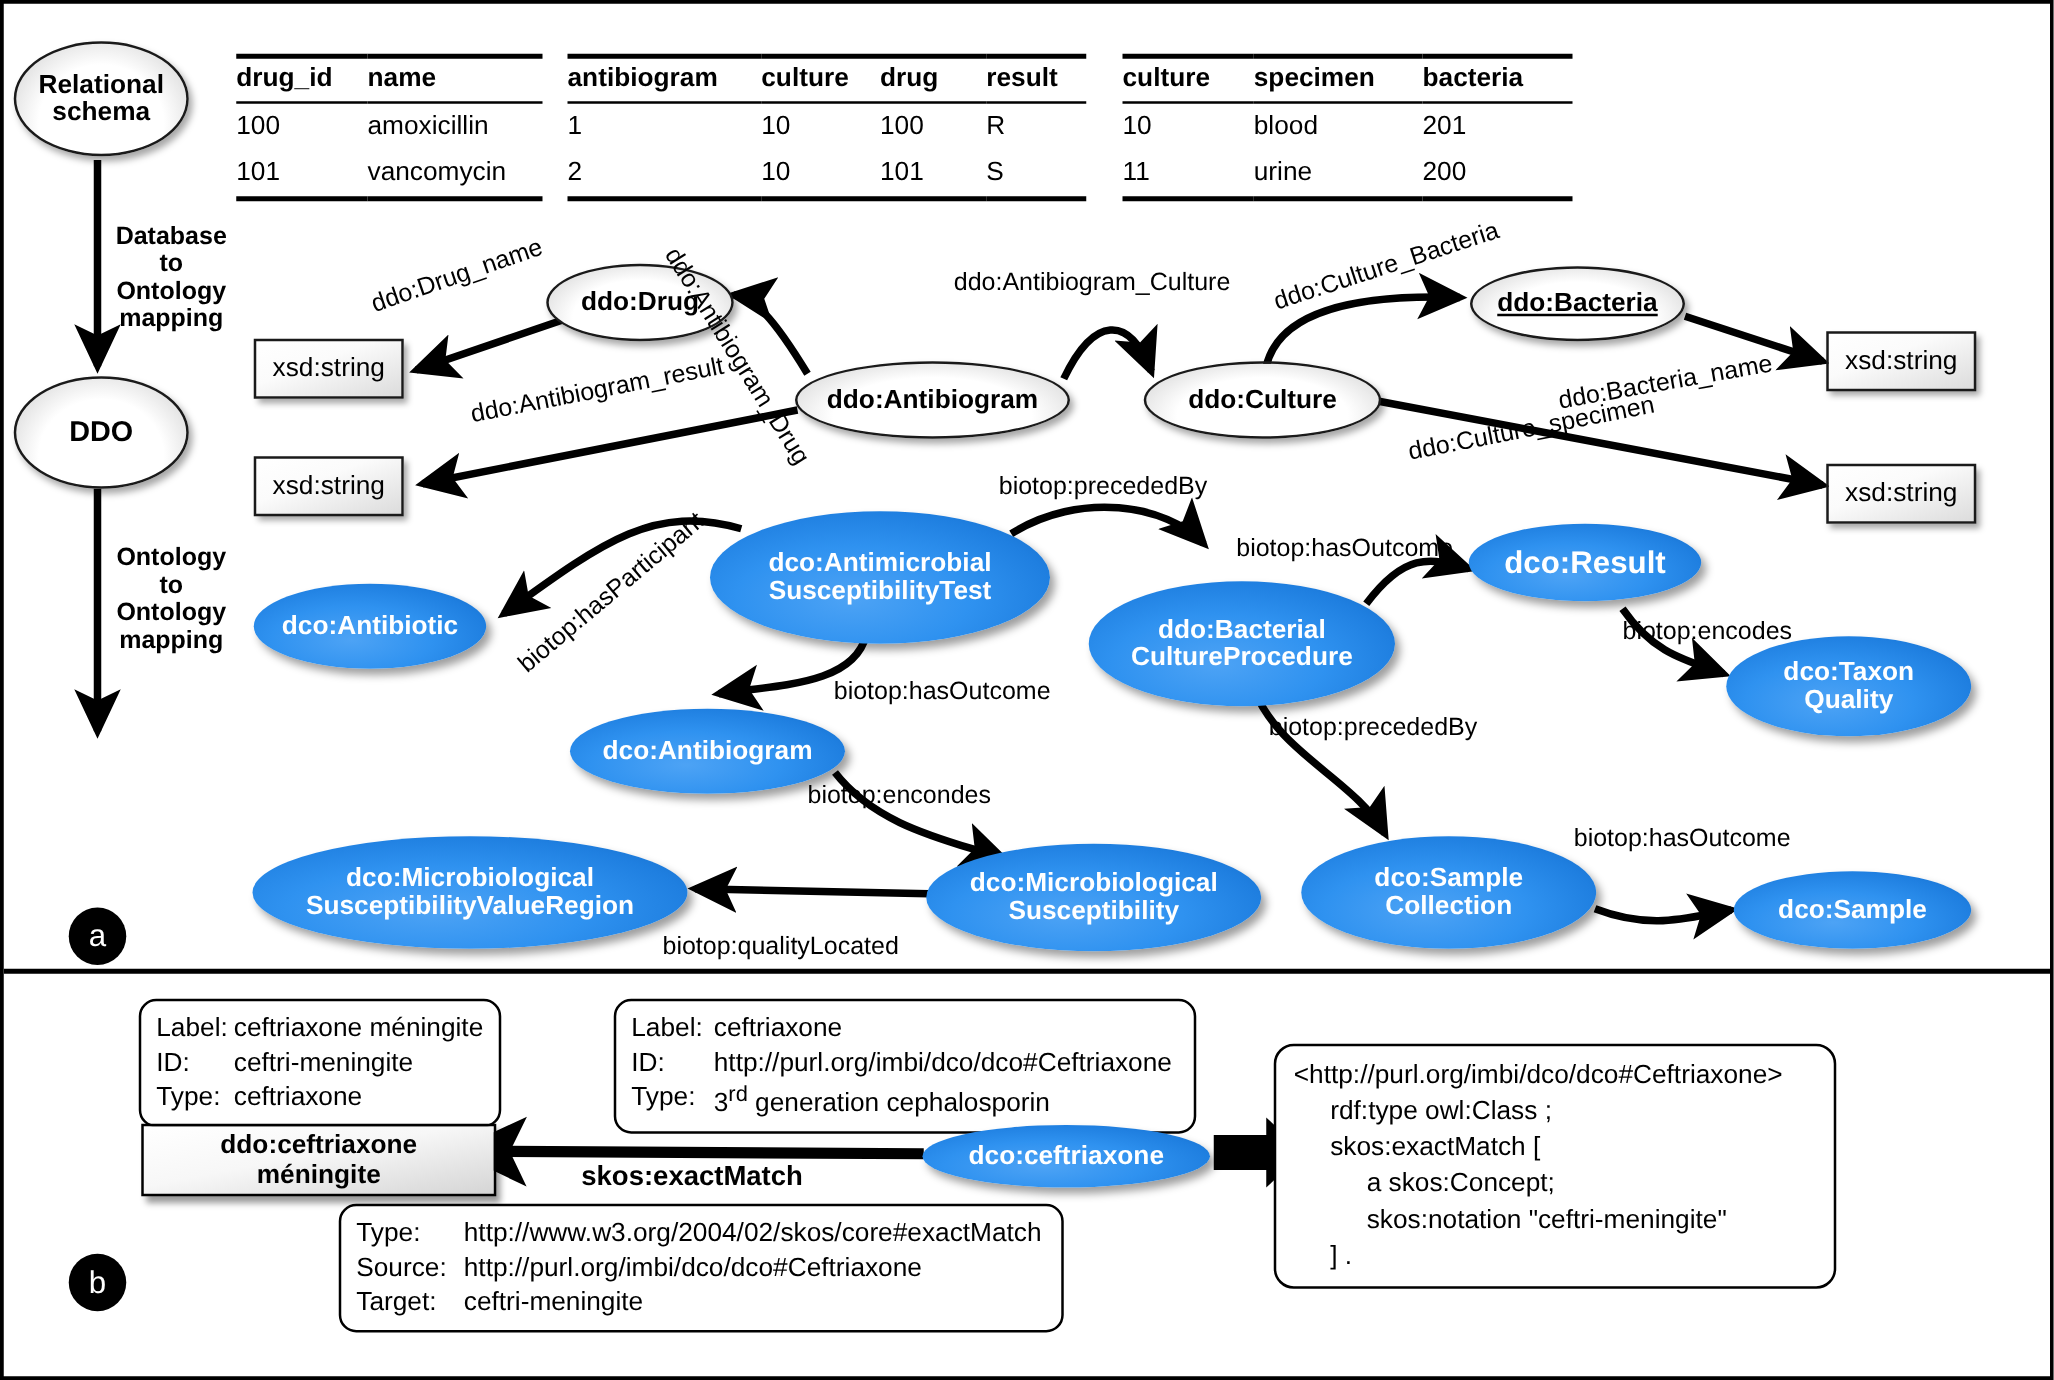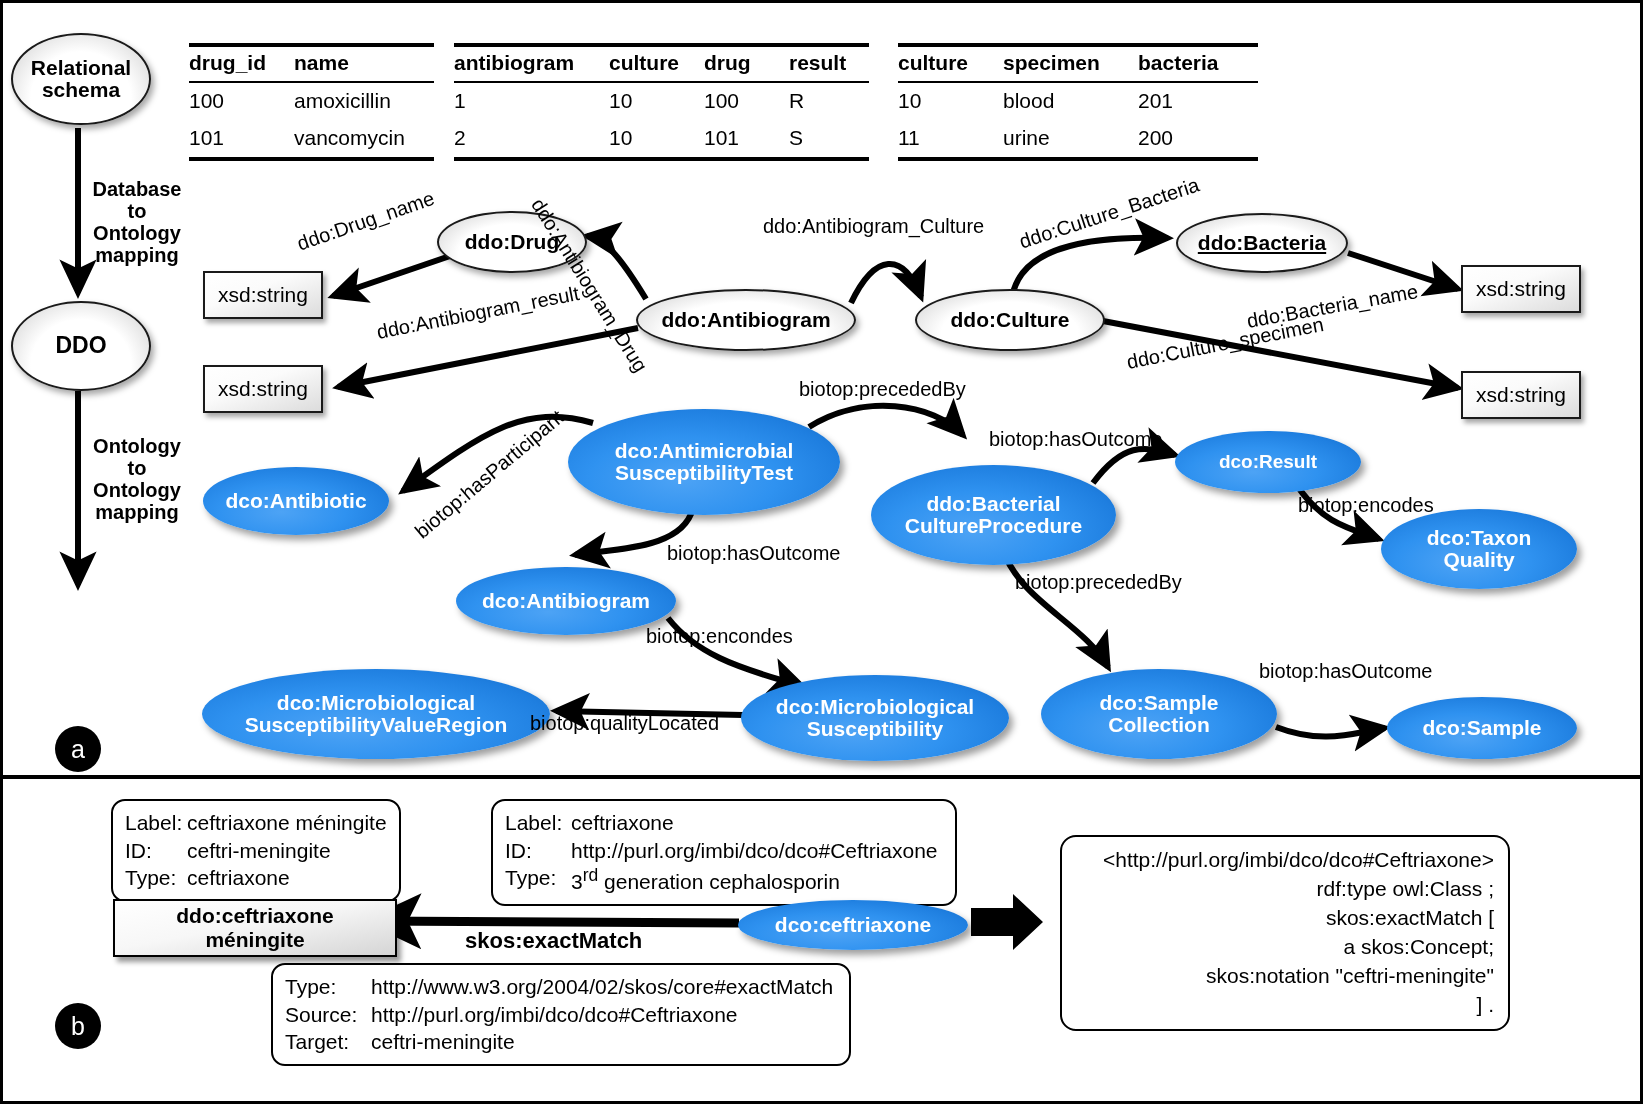--- a/index.html
+++ b/index.html
@@ -303,38 +303,38 @@
   <div class="elabel" style="left:1017px; top:228px; transform:rotate(-18deg);">ddo:Culture_Bacteria</div>
   <div class="elabel" style="left:1244px; top:307px; transform:rotate(-10deg);">ddo:Bacteria_name</div>
   <div class="elabel" style="left:1124px; top:348px; transform:rotate(-11deg);">ddo:Culture_specimen</div>
 
   <div class="node node-blue" style="left:200px; top:464px; width:186px; height:68px; font-size:21px;">dco:Antibiotic</div>
   <div class="node node-blue" style="left:565px; top:406px; width:272px; height:106px; font-size:21px; white-space:pre-line;">dco:Antimicrobial
 SusceptibilityTest</div>
   <div class="node node-blue" style="left:453px; top:564px; width:220px; height:68px; font-size:21px;">dco:Antibiogram</div>
   <div class="node node-blue" style="left:868px; top:462px; width:245px; height:100px; font-size:21px; white-space:pre-line;">ddo:Bacterial
 CultureProcedure</div>
-  <div class="node node-blue" style="left:1172px; top:428px; width:186px; height:62px; font-size:19px;">dco:Result</div>
+  <div class="node node-blue" style="left:1172px; top:416px; width:186px; height:62px; font-size:25px;">dco:Result</div>
   <div class="node node-blue" style="left:1378px; top:506px; width:196px; height:80px; font-size:21px; white-space:pre-line;">dco:Taxon
 Quality</div>
   <div class="node node-blue" style="left:738px; top:672px; width:268px; height:86px; font-size:21px; white-space:pre-line;">dco:Microbiological
 Susceptibility</div>
   <div class="node node-blue" style="left:199px; top:666px; width:348px; height:90px; font-size:21px; white-space:pre-line;">dco:Microbiological
 SusceptibilityValueRegion</div>
   <div class="node node-blue" style="left:1038px; top:666px; width:236px; height:90px; font-size:21px; white-space:pre-line;">dco:Sample
 Collection</div>
   <div class="node node-blue" style="left:1384px; top:694px; width:190px; height:62px; font-size:21px;">dco:Sample</div>
 
   <div class="elabel" style="left:415px; top:520px; transform:rotate(-40deg);">biotop:hasParticipant</div>
   <div class="elabel" style="left:796px; top:375px;">biotop:precededBy</div>
   <div class="elabel" style="left:664px; top:539px;">biotop:hasOutcome</div>
   <div class="elabel" style="left:986px; top:425px;">biotop:hasOutcome</div>
   <div class="elabel" style="left:1295px; top:491px;">biotop:encodes</div>
   <div class="elabel" style="left:643px; top:622px;">biotop:encondes</div>
-  <div class="elabel" style="left:527px; top:709px;">biotop:qualityLocated</div>
+  <div class="elabel" style="left:527px; top:743px;">biotop:qualityLocated</div>
   <div class="elabel" style="left:1012px; top:568px;">biotop:precededBy</div>
   <div class="elabel" style="left:1256px; top:657px;">biotop:hasOutcome</div>
 
   <div class="badge" style="left:52px; top:723px;">a</div>
   <div class="badge" style="left:52px; top:1000px;">b</div>
 
   <div class="annbox" style="left:108px; top:796px; width:290px;">
     <div class="annrow">
       <span class="annkey" style="width:62px;">Label:</span>
       <span class="annval">ceftriaxone méningite</span>
@@ -379,20 +379,20 @@
     <div class="annrow">
       <span class="annkey" style="width:86px;">Source:</span>
       <span class="annval">http://purl.org/imbi/dco/dco#Ceftriaxone</span>
     </div>
     <div class="annrow">
       <span class="annkey" style="width:86px;">Target:</span>
       <span class="annval">ceftri-meningite</span>
     </div>
   </div>
 
-  <div class="codebox" style="left:1057px; top:832px; width:450px;text-align:right;">&lt;http://purl.org/imbi/dco/dco#Ceftriaxone&gt;
+  <div class="codebox" style="left:1016px; top:832px; width:450px;">&lt;http://purl.org/imbi/dco/dco#Ceftriaxone&gt;
      rdf:type owl:Class ;
      skos:exactMatch [
           a skos:Concept;
           skos:notation "ceftri-meningite"
      ] .</div>
 
 </div>
 
 </body></html>

